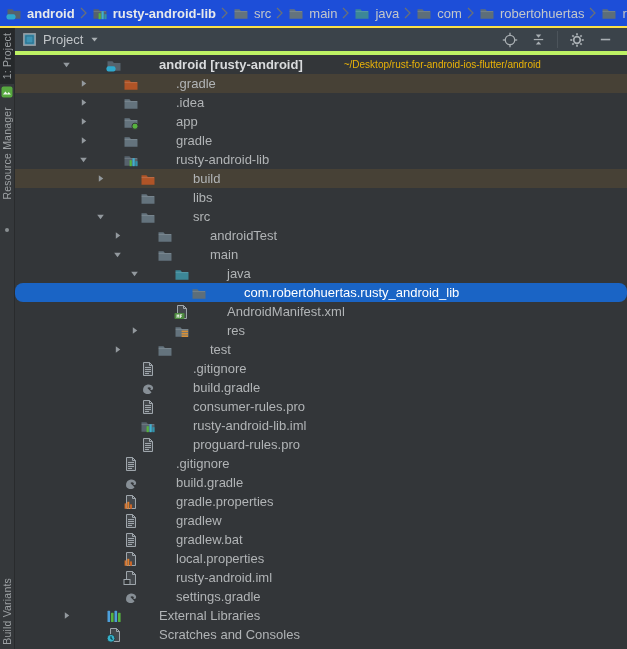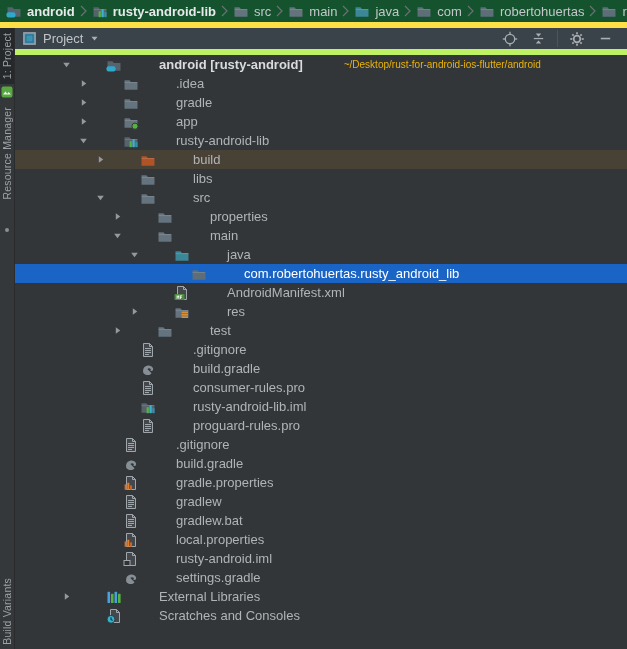--- a/index.html
+++ b/index.html
@@ -1,55 +1,55 @@
 <!DOCTYPE html>
 <html><head>
 <meta charset="utf-8">
 <style>
   html,body{margin:0;padding:0;background:#333639;}
   body{width:627px;height:649px;position:relative;overflow:hidden;
        font-family:"Liberation Sans","DejaVu Sans",sans-serif;-webkit-font-smoothing:antialiased;}
   
-  .breadcrumbs{position:absolute;top:0;left:0;width:627px;height:28px;background:#14532d;
-    border-bottom:6px solid #fde047;display:flex;align-items:center;padding-left:6px;
+  .breadcrumbs{position:absolute;top:0;left:0;width:627px;height:28px;background:#1d4ed8;
+    border-bottom:2px solid #fde047;display:flex;align-items:center;padding-left:6px;
     white-space:nowrap;overflow:hidden;box-sizing:border-box;}
   .crumb{display:inline-flex;align-items:center;color:#c3c7ca;font-size:13px;flex:none;}
   .crumb .bicon{width:16px;height:16px;margin-right:5px;flex:none;}
   .crumb.bold span.blabel{font-weight:bold;color:#e7e9eb;}
   .bsep{margin:0 5px;flex:none;display:inline-flex;}
   
   .stripe{position:absolute;left:0;top:28px;bottom:0;width:14px;background:#35383b;
     border-right:1px solid #292b2d;}
   .stripe-tab{position:absolute;left:0;width:14px;display:flex;justify-content:center;
     padding:5px 0;cursor:default;}
   .stripe-tab.active{background:#26292b;}
   .vlabel{writing-mode:vertical-rl;transform:rotate(180deg);font-size:10.5px;color:#9da1a4;
     letter-spacing:.2px;}
   .stripe-icon{position:absolute;left:1px;width:12px;height:12px;}
   .stripe-dot{position:absolute;left:5px;width:4px;height:4px;border-radius:50%;background:#8a8f92;}
   
   .panel{position:absolute;left:15px;top:28px;right:0;bottom:0;background:#333639;}
-  .panel-header{height:27px;background:#3b434a;border-bottom:6px solid #bef264;
+  .panel-header{height:27px;background:#3b434a;border-bottom:4px solid #bef264;
     display:flex;align-items:center;padding:0 8px 0 6px;box-sizing:border-box;}
   .hicon{display:inline-flex;width:16px;height:16px;flex:none;align-items:center;justify-content:center;}
   .header-title{color:#c0c4c7;font-size:13px;margin:0 5px 0 6px;}
   .hspacer{flex:1;}
   .hbtn{background:none;border:none;padding:0;margin:0 5px;width:18px;height:18px;
     display:inline-flex;align-items:center;justify-content:center;cursor:default;}
   .toolbar-sep{width:1px;height:17px;background:#4c545b;margin:0 5px;}
   
   .tree{position:absolute;top:27px;left:0;right:0;bottom:0;overflow:hidden;}
   .row{display:flex;align-items:center;height:19px;font-size:13px;color:#b1b4b6;
     white-space:nowrap;cursor:default;gap:32px;}
   .row .spc{flex:none;height:1px;}
   .row .arrow{width:15px;flex:none;display:flex;justify-content:center;align-items:center;}
   .row .ricon{width:16px;height:16px;margin-right:5px;flex:none;}
   .row .annotation{color:#eab308;margin-left:9px;font-size:10px;}
   .row.bold-label .rlabel{font-weight:bold;color:#d9dbdd;}
-  .row.selected{color:#ffffff;}
+  .row.selected{color:#ffffff;border-radius:8px;}
   svg{display:block;}
 </style>
 </head>
 <body>
 
 <div class="breadcrumbs" id="breadcrumbs">
     <span class="crumb bold">
       <span class="bicon">
         <svg width="16" height="16" viewBox="0 0 16 16">
           <path fill="#56626c" d="M1.5 13.7V4.2h4.9l1.5 1.9h6.6v7.6z"></path>
@@ -246,20 +246,35 @@
         </span>
         <span class="ricon">
           <svg width="16" height="16" viewBox="0 0 16 16">
             <path fill="#56626c" d="M1.5 13.7V4.2h4.9l1.5 1.9h6.6v7.6z"></path>
             <rect x="0.5" y="9.2" width="9" height="5.3" rx="2" fill="#2fa8cc"></rect>
           </svg>
         </span>
         <span class="rlabel">android [rusty-android]</span>
         <span class="annotation">~/Desktop/rust-for-android-ios-flutter/android</span>
       </div>
+      <div class="row excluded" style="background: rgb(71, 65, 54);">
+        <span class="spc" style="width: 29px;"></span>
+        <span class="arrow">
+          <svg width="11" height="11" viewBox="0 0 16 16">
+            <path d="M5.5 3.2v9.6L12 8z" fill="#93999e"></path>
+          </svg>
+        </span>
+        <span class="ricon">
+          <svg width="16" height="16" viewBox="0 0 16 16">
+            <path fill="#b05427" d="M1.5 13.7V4.2h4.9l1.5 1.9h6.6v7.6z"></path>
+            <path fill="rgba(255,255,255,.14)" d="M1.5 6.1h12.5v1H1.5z"></path>
+          </svg>
+        </span>
+        <span class="rlabel">.gradle</span>
+      </div>
       <div class="row">
         <span class="spc" style="width: 29px;"></span>
         <span class="arrow">
           <svg width="11" height="11" viewBox="0 0 16 16">
             <path d="M5.5 3.2v9.6L12 8z" fill="#93999e"></path>
           </svg>
         </span>
         <span class="ricon">
           <svg width="16" height="16" viewBox="0 0 16 16">
             <path fill="#64737d" d="M1.5 13.7V4.2h4.9l1.5 1.9h6.6v7.6z"></path>
@@ -272,39 +287,39 @@
         <span class="spc" style="width: 29px;"></span>
         <span class="arrow">
           <svg width="11" height="11" viewBox="0 0 16 16">
             <path d="M5.5 3.2v9.6L12 8z" fill="#93999e"></path>
           </svg>
         </span>
         <span class="ricon">
           <svg width="16" height="16" viewBox="0 0 16 16">
             <path fill="#64737d" d="M1.5 13.7V4.2h4.9l1.5 1.9h6.6v7.6z"></path>
             <path fill="rgba(255,255,255,.14)" d="M1.5 6.1h12.5v1H1.5z"></path>
+            <circle cx="12" cy="12.2" r="3.1" fill="#57b33f" stroke="#333639" stroke-width="1"></circle>
+          </svg>
+        </span>
+        <span class="rlabel">app</span>
+      </div>
+      <div class="row">
+        <span class="spc" style="width: 29px;"></span>
+        <span class="arrow">
+          <svg width="11" height="11" viewBox="0 0 16 16">
+            <path d="M5.5 3.2v9.6L12 8z" fill="#93999e"></path>
+          </svg>
+        </span>
+        <span class="ricon">
+          <svg width="16" height="16" viewBox="0 0 16 16">
+            <path fill="#64737d" d="M1.5 13.7V4.2h4.9l1.5 1.9h6.6v7.6z"></path>
+            <path fill="rgba(255,255,255,.14)" d="M1.5 6.1h12.5v1H1.5z"></path>
           </svg>
         </span>
         <span class="rlabel">gradle</span>
-      </div>
-      <div class="row">
-        <span class="spc" style="width: 29px;"></span>
-        <span class="arrow">
-          <svg width="11" height="11" viewBox="0 0 16 16">
-            <path d="M5.5 3.2v9.6L12 8z" fill="#93999e"></path>
-          </svg>
-        </span>
-        <span class="ricon">
-          <svg width="16" height="16" viewBox="0 0 16 16">
-            <path fill="#64737d" d="M1.5 13.7V4.2h4.9l1.5 1.9h6.6v7.6z"></path>
-            <path fill="rgba(255,255,255,.14)" d="M1.5 6.1h12.5v1H1.5z"></path>
-            <circle cx="12" cy="12.2" r="3.1" fill="#57b33f" stroke="#333639" stroke-width="1"></circle>
-          </svg>
-        </span>
-        <span class="rlabel">app</span>
       </div>
       <div class="row">
         <span class="spc" style="width: 29px;"></span>
         <span class="arrow">
           <svg width="11" height="11" viewBox="0 0 16 16">
             <path d="M3.2 5.5h9.6L8 12z" fill="#93999e"></path>
           </svg>
         </span>
         <span class="ricon">
           <svg width="16" height="16" viewBox="0 0 16 16">
@@ -364,21 +379,21 @@
           <svg width="11" height="11" viewBox="0 0 16 16">
             <path d="M5.5 3.2v9.6L12 8z" fill="#93999e"></path>
           </svg>
         </span>
         <span class="ricon">
           <svg width="16" height="16" viewBox="0 0 16 16">
             <path fill="#64737d" d="M1.5 13.7V4.2h4.9l1.5 1.9h6.6v7.6z"></path>
             <path fill="rgba(255,255,255,.14)" d="M1.5 6.1h12.5v1H1.5z"></path>
           </svg>
         </span>
-        <span class="rlabel">properties</span>
+        <span class="rlabel">androidTest</span>
       </div>
       <div class="row">
         <span class="spc" style="width: 63px;"></span>
         <span class="arrow">
           <svg width="11" height="11" viewBox="0 0 16 16">
             <path d="M3.2 5.5h9.6L8 12z" fill="#93999e"></path>
           </svg>
         </span>
         <span class="ricon">
           <svg width="16" height="16" viewBox="0 0 16 16">

